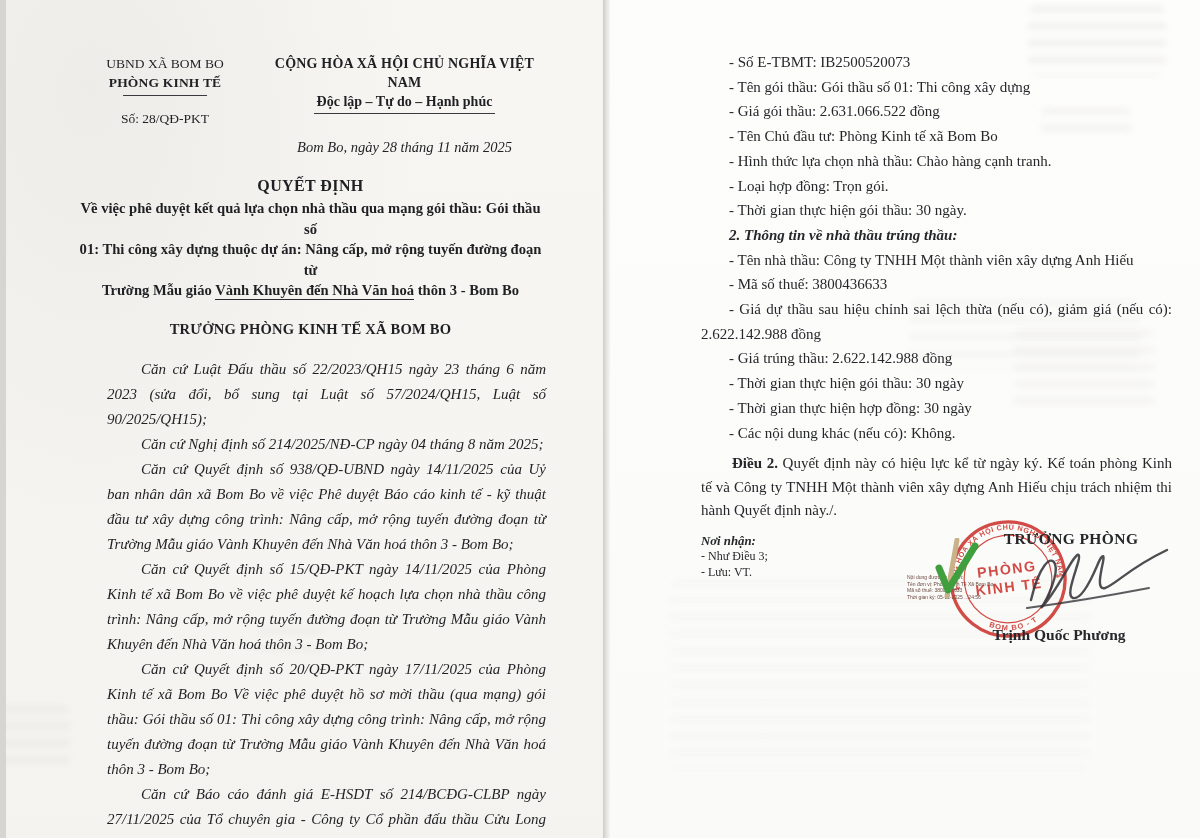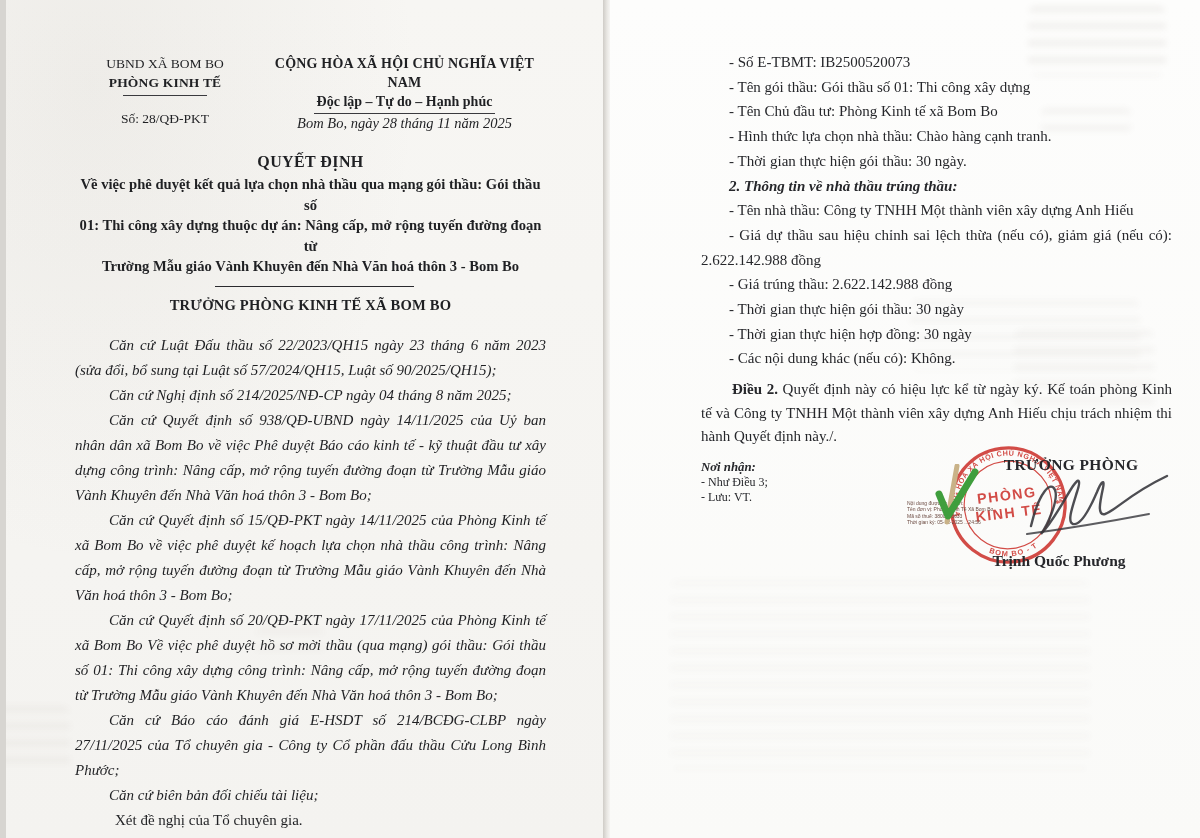--- a/index.html
+++ b/index.html
@@ -26,33 +26,33 @@
 
   
   .hdr { display:flex; }
   .hdr-issuer { width:180px; text-align:center; font-size:13.5px; line-height:19px; }
   .hdr-issuer .org { font-weight:bold; letter-spacing:.2px; }
   .rule-short { width:84px; border-top:1.3px solid #3a3a3e; margin:3px auto 0; }
   .hdr-issuer .doc-no { margin-top:13px; font-size:13.5px; }
   .hdr-state { flex:1; text-align:center; font-size:14px; line-height:19px; padding-left:8px; }
   .hdr-state .nat { font-weight:bold; letter-spacing:.2px; }
   .hdr-state .motto { font-weight:bold; display:inline-block; border-bottom:1.3px solid #3a3a3e; padding:0 3px 2px; }
-  .hdr-state .pd { margin-top:0; font-style:italic; font-size:14.5px; }
+  .hdr-state .pd { margin-top:24px; font-style:italic; font-size:14.5px; }
 
   
   .title-block { text-align:center; margin-top:20px; }
   .doc-title { font-weight:bold; font-size:16px; letter-spacing:.4px; }
   .doc-subtitle { font-weight:bold; font-size:14.6px; line-height:20.5px; margin-top:3px; }
-  .u-part { border-bottom:1.5px solid #2a2a2e; padding-bottom:12px; }
+  .u-part { border-bottom:1.5px solid #2a2a2e; padding-bottom:1px; }
   .authority { text-align:center; font-weight:bold; font-size:14.6px; margin-top:20px; letter-spacing:.2px; }
 
   
   .recitals { margin-top:19px; }
   .recitals p, .p-just { font-size:15px; line-height:25px; text-align:justify; text-indent:34px; }
-  .recitals p { font-style:italic; }
+  .recitals p { font-style:italic;margin-left:32px; }
   .plain-recital { font-size:15px; line-height:25px; text-indent:40px; }
   .lead-b { font-weight:bold; }
 
   
   .items p { font-size:15px; line-height:24.7px; text-indent:28px; text-align:justify; }
   .sec2 { font-weight:bold; font-style:italic; font-size:15px; line-height:24.7px; text-indent:28px; }
   .article2 { font-size:15px; line-height:23.6px; text-align:justify; text-indent:31px; margin-top:7px; }
 
   
   .footer { position:relative; margin-top:7px; height:230px; }
@@ -122,30 +122,33 @@
 
   <div class="page-edge-left"></div>
   <div class="page-divider"></div>
 
   <div class="page page-right">
 
     <div class="items">
 
     <p>- Số E-TBMT: IB2500520073</p>
         <p>- Tên gói thầu: Gói thầu số 01: Thi công xây dựng</p>
+        <p>- Giá gói thầu: 2.631.066.522 đồng</p>
         <p>- Tên Chủ đầu tư: Phòng Kinh tế xã Bom Bo</p>
         <p>- Hình thức lựa chọn nhà thầu: Chào hàng cạnh tranh.</p>
+        <p>- Loại hợp đồng: Trọn gói.</p>
         <p>- Thời gian thực hiện gói thầu: 30 ngày.</p>
       </div>
 
     <div class="sec2">2. Thông tin về nhà thầu trúng thầu:</div>
 
     <div class="items">
 
     <p>- Tên nhà thầu: Công ty TNHH Một thành viên xây dựng Anh Hiếu</p>
+        <p>- Mã số thuế: 3800436633</p>
         <p>- Giá dự thầu sau hiệu chỉnh sai lệch thừa (nếu có), giảm giá (nếu có): 2.622.142.988 đồng</p>
         <p>- Giá trúng thầu: 2.622.142.988 đồng</p>
         <p>- Thời gian thực hiện gói thầu: 30 ngày</p>
         <p>- Thời gian thực hiện hợp đồng: 30 ngày</p>
         <p>- Các nội dung khác (nếu có): Không.</p>
       </div>
 
     <p class="article2"><span class="lead-b">Điều 2.</span><span> Quyết định này có hiệu lực kể từ ngày ký. Kế toán phòng Kinh tế và Công ty TNHH Một thành viên xây dựng Anh Hiếu chịu trách nhiệm thi hành Quyết định này./.</span></p>
 
     <div class="footer">

